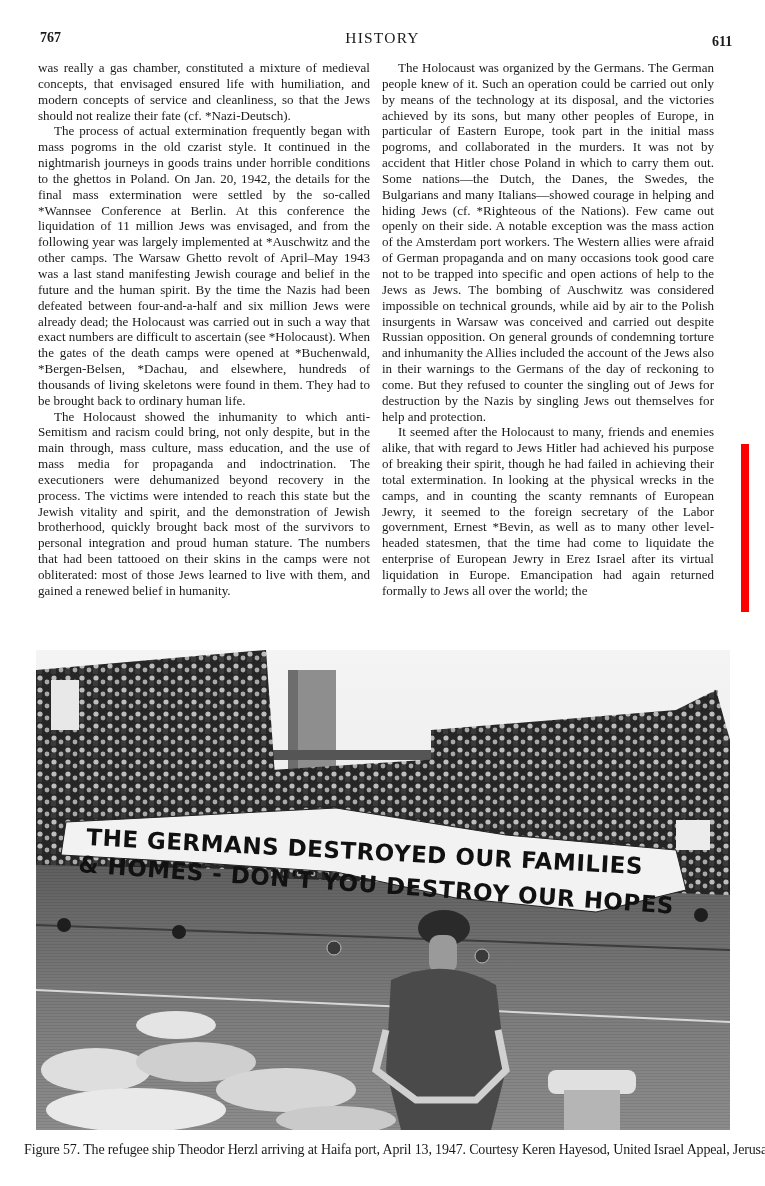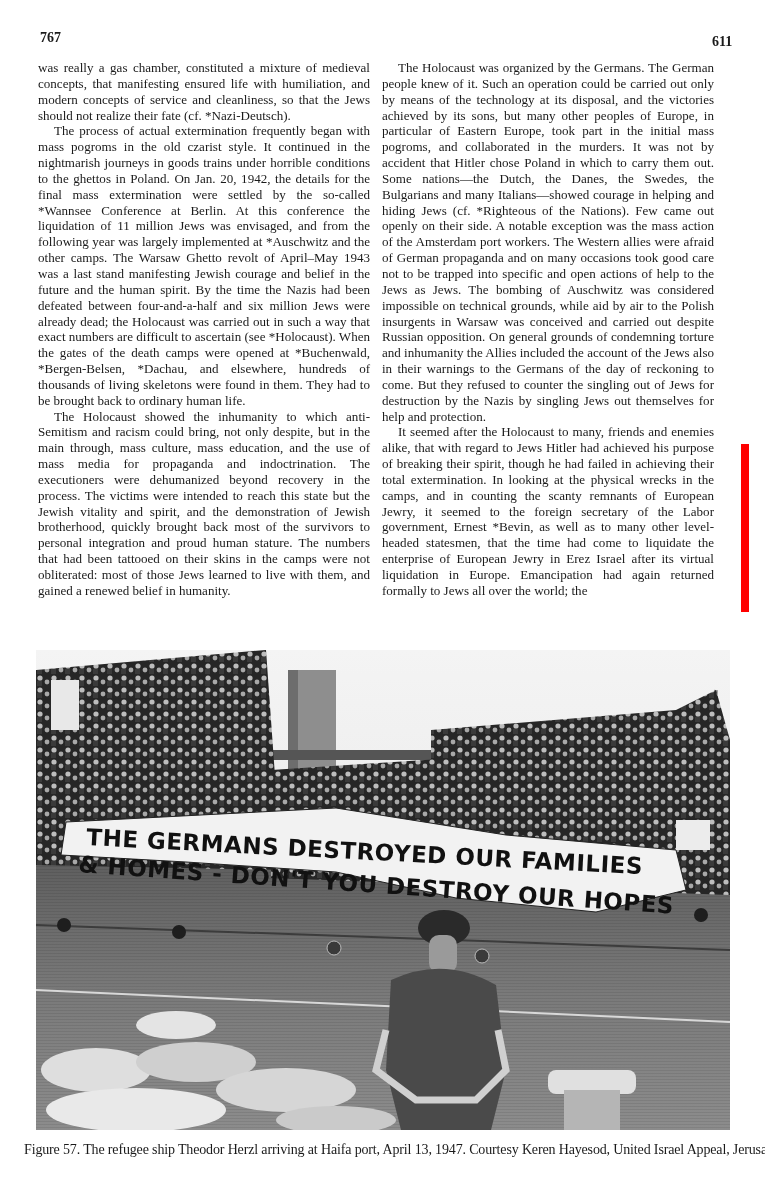--- a/index.html
+++ b/index.html
@@ -32,25 +32,26 @@
   .caption {
     position: absolute; left: 24px; top: 1142px; width: 720px;
     font-size: 14px; letter-spacing: -0.15px; white-space: nowrap;
   }
 </style>
 </head>
 <body>
 
 <div class="header">
   <span class="pg-left">767</span>
+  <span class="running-head">HISTORY</span>
   <span class="pg-right">611</span>
 </div>
 
 <div class="col col-left">
-  <p class="cont">was really a gas chamber, constituted a mixture of medieval concepts, that manifesting ensured life with humiliation, and modern concepts of service and cleanliness, so that the Jews should not realize their fate (cf. *Nazi-Deutsch).</p>
+  <p class="cont">was really a gas chamber, constituted a mixture of medieval concepts, that envisaged ensured life with humiliation, and modern concepts of service and cleanliness, so that the Jews should not realize their fate (cf. *Nazi-Deutsch).</p>
   <p>The process of actual extermination frequently began with mass pogroms in the old czarist style. It continued in the nightmarish journeys in goods trains under horrible conditions to the ghettos in Poland. On Jan. 20, 1942, the details for the final mass extermination were settled by the so-called *Wannsee Conference at Berlin. At this conference the liquidation of 11 million Jews was envisaged, and from the following year was largely implemented at *Auschwitz and the other camps. The Warsaw Ghetto revolt of April–May 1943 was a last stand manifesting Jewish courage and belief in the future and the human spirit. By the time the Nazis had been defeated between four-and-a-half and six million Jews were already dead; the Holocaust was carried out in such a way that exact numbers are difficult to ascertain (see *Holocaust). When the gates of the death camps were opened at *Buchenwald, *Bergen-Belsen, *Dachau, and elsewhere, hundreds of thousands of living skeletons were found in them. They had to be brought back to ordinary human life.</p>
   <p>The Holocaust showed the inhumanity to which anti-Semitism and racism could bring, not only despite, but in the main through, mass culture, mass education, and the use of mass media for propaganda and indoctrination. The executioners were dehumanized beyond recovery in the process. The victims were intended to reach this state but the Jewish vitality and spirit, and the demonstration of Jewish brotherhood, quickly brought back most of the survivors to personal integration and proud human stature. The numbers that had been tattooed on their skins in the camps were not obliterated: most of those Jews learned to live with them, and gained a renewed belief in humanity.</p>
 </div>
 
 <div class="col col-right">
   <p>The Holocaust was organized by the Germans. The German people knew of it. Such an operation could be carried out only by means of the technology at its disposal, and the victories achieved by its sons, but many other peoples of Europe, in particular of Eastern Europe, took part in the initial mass pogroms, and collaborated in the murders. It was not by accident that Hitler chose Poland in which to carry them out. Some nations—the Dutch, the Danes, the Swedes, the Bulgarians and many Italians—showed courage in helping and hiding Jews (cf. *Righteous of the Nations). Few came out openly on their side. A notable exception was the mass action of the Amsterdam port workers. The Western allies were afraid of German propaganda and on many occasions took good care not to be trapped into specific and open actions of help to the Jews as Jews. The bombing of Auschwitz was considered impossible on technical grounds, while aid by air to the Polish insurgents in Warsaw was conceived and carried out despite Russian opposition. On general grounds of condemning torture and inhumanity the Allies included the account of the Jews also in their warnings to the Germans of the day of reckoning to come. But they refused to counter the singling out of Jews for destruction by the Nazis by singling Jews out themselves for help and protection.</p>
   <p>It seemed after the Holocaust to many, friends and enemies alike, that with regard to Jews Hitler had achieved his purpose of breaking their spirit, though he had failed in achieving their total extermination. In looking at the physical wrecks in the camps, and in counting the scanty remnants of European Jewry, it seemed to the foreign secretary of the Labor government, Ernest *Bevin, as well as to many other level-headed statesmen, that the time had come to liquidate the enterprise of European Jewry in Erez Israel after its virtual liquidation in Europe. Emancipation had again returned formally to Jews all over the world; the</p>
 </div>
 
 <div class="change-bar"></div>

